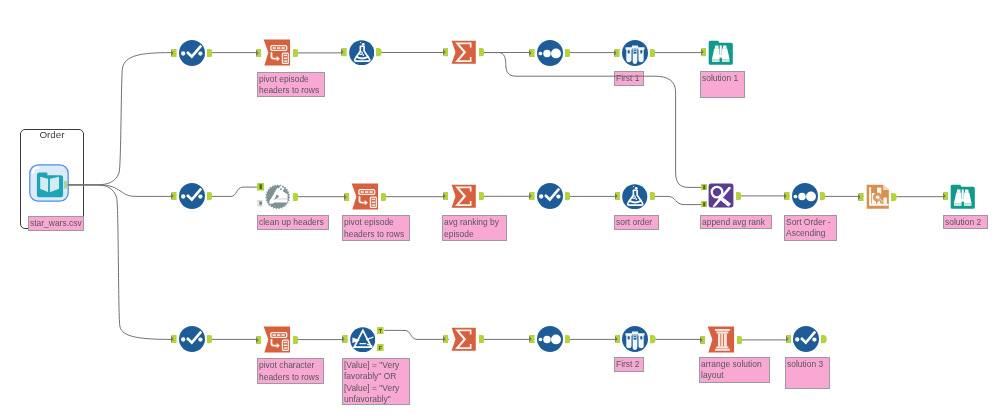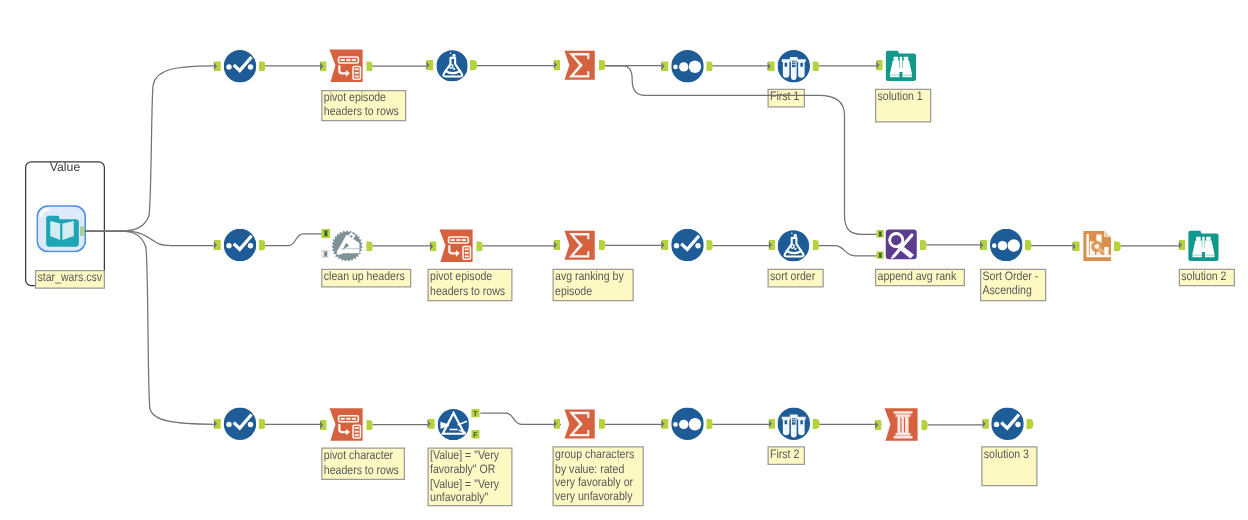--- a/index.html
+++ b/index.html
@@ -4,21 +4,21 @@
 <style>
   html,body{margin:0;padding:0;background:#ffffff;}
   body{width:998px;height:416px;position:relative;overflow:hidden;
        font-family:"Liberation Sans", sans-serif;
        -webkit-font-smoothing:antialiased;}
   #canvas{position:absolute;left:0;top:0;width:998px;height:416px;}
   svg{display:block;}
   #wires{position:absolute;left:0;top:0;}
   .node{position:absolute;}
   .lbl{position:absolute;box-sizing:border-box;border:1px solid #9b9b9b;
-       background:#fef9c3;white-space:pre;overflow:hidden;}
+       background:#f9a8d4;white-space:pre;overflow:hidden;}
   .lbl>i{display:block;font-style:normal;color:#56575a;font-size:9.8px;
        line-height:11.3px;white-space:pre;transform:scaleX(0.862);
        transform-origin:0 0;padding-left:1.2px;padding-top:0.2px;width:116%;}
   .inputbox{position:absolute;box-sizing:border-box;border:1.7px solid #3a3a3a;
             border-radius:5px;background:#fff;}
   .inputtitle{position:absolute;font-size:9.8px;color:#3c3c3c;text-align:center;
               width:100%;left:0;}
 </style>
 </head>
 <body>
@@ -37,28 +37,26 @@
 <div class="lbl" style="left:699.6px;top:215.0px;width:72.2px;height:14px"><i>append avg rank</i></div>
 <div class="lbl" style="left:784.0px;top:215.0px;width:53.0px;height:25.5px"><i>Sort Order -
 Ascending</i></div>
 <div class="lbl" style="left:942.5px;top:214.8px;width:45.5px;height:14.5px"><i>solution 2</i></div>
 <div class="lbl" style="left:256.7px;top:358.2px;width:67.5px;height:25.5px"><i>pivot character
 headers to rows</i></div>
 <div class="lbl" style="left:341.8px;top:358.0px;width:68.0px;height:47.0px"><i>[Value] = "Very
 favorably" OR
 [Value] = "Very
 unfavorably"</i></div>
-<div class="lbl" style="left:441.8px;top:357.1px;width:73.5px;height:47.5px"><i>group characters
-by value: rated
-very favorably or
-very unfavorably</i></div>
 <div class="lbl" style="left:613.8px;top:357.0px;width:30.0px;height:14.5px"><i>First 2</i></div>
+<div class="lbl" style="left:699.2px;top:357.0px;width:71.1px;height:25.5px"><i>arrange solution
+layout</i></div>
 <div class="lbl" style="left:785.4px;top:357.0px;width:44.5px;height:32px"><i>solution 3</i></div>
 <div class="inputbox" style="left:20px;top:129px;width:64px;height:100px"></div>
-<div class="inputtitle" style="left:20px;top:129.3px;width:64px">Value</div>
+<div class="inputtitle" style="left:20px;top:129.3px;width:64px">Order</div>
 <div class="node" style="left:29px;top:164px">
       <svg width="40" height="38" viewBox="0 0 40 38">
 <rect x="0.8" y="0.8" width="38.4" height="36.4" rx="8.5" fill="#dceaf9" stroke="#4f8fe3" stroke-width="1.25"></rect>
 <path d="M4.0 8.5 Q4.0 3.6 9.4 3.6" fill="none" stroke="#fdfeff" stroke-width="2.4" stroke-linecap="round"></path>
 <path d="M10.4 8.6 L17.2 8.6 Q18.4 8.6 18.4 9.8 L18.4 11.3 L31.6 11.3 Q34.1 11.3 34.1 13.8 L34.1 30.8 Q34.1 33.3 31.6 33.3 L10.4 33.3 Q7.9 33.3 7.9 30.8 L7.9 11.1 Q7.9 8.6 10.4 8.6 Z" fill="#1da5b5"></path>
 <path d="M20.2 14.9 L30.0 12.7 L30.0 26.6 L20.2 30.2 Z" fill="#d2ecf1"></path>
 <path d="M19.8 14.9 L11.2 12.7 L11.2 26.6 L19.8 30.2 Z" fill="#d2ecf1"></path>
 <path d="M19.1 14.8 L20.9 14.8 L20.9 31.6 L19.1 31.6 Z" fill="#1da5b5"></path>
 <path d="M11.2 24.8 L20.0 28.4 L30.0 24.8 L30.0 27.0 L20.0 30.7 L11.2 27.0 Z" fill="#1da5b5"></path>
 </svg>

